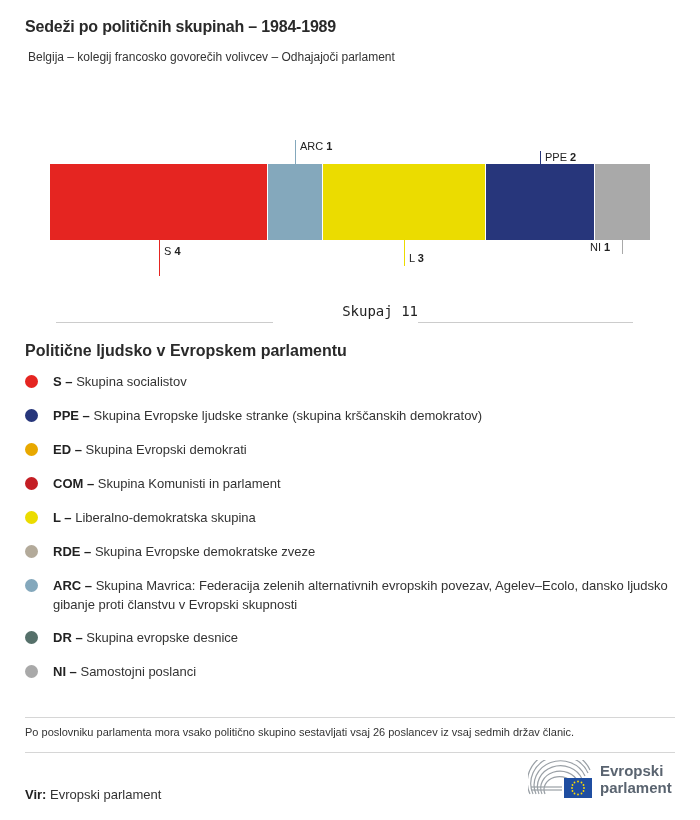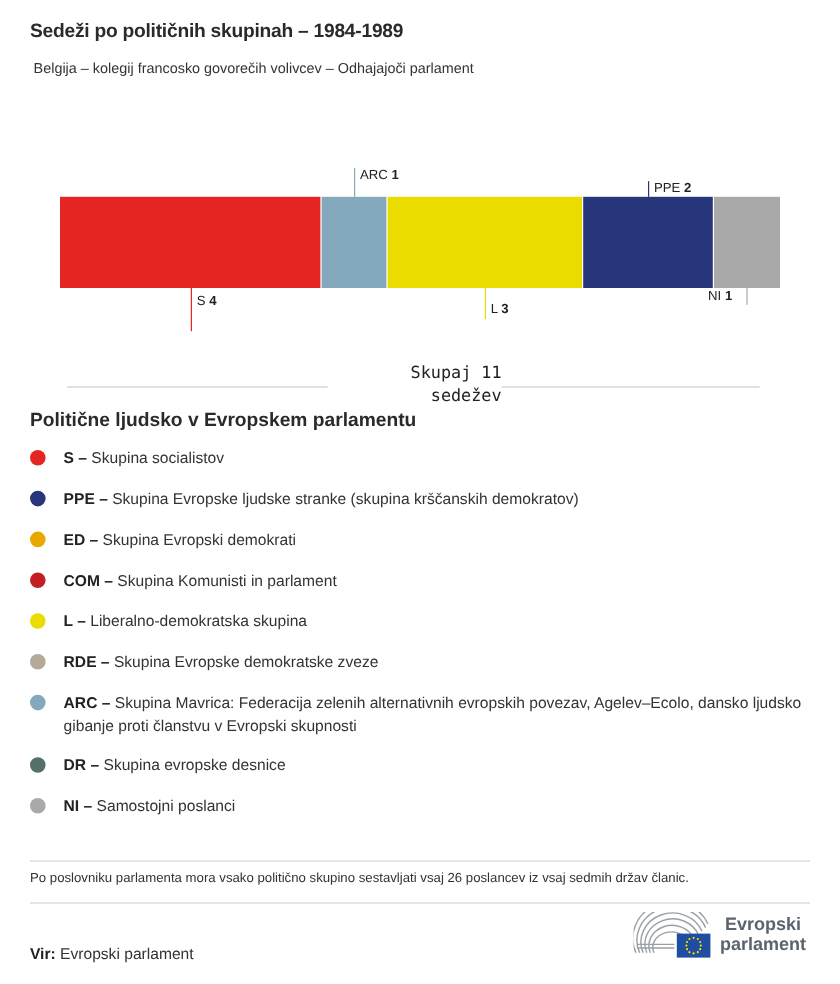--- a/index.html
+++ b/index.html
@@ -24,21 +24,21 @@
   .legend-text { position: absolute; left: 28px; top: 0; width: 620px; font-size: 13px; line-height: 19px; color: #333; }
   .legend-text b { font-weight: bold; color: #222; }
 
   .note-line { position: absolute; left: 25px; width: 650px; height: 1px; background: #d6d6d6; }
   .note { position: absolute; left: 25px; top: 726px; font-size: 11px; color: #333; }
 
   .source { position: absolute; left: 25px; top: 787px; font-size: 13px; color: #333; }
   .source b { font-weight: bold; color: #222; margin-top: 23px; }
 
   .logo { position: absolute; left: 528px; top: 760px; width: 150px; height: 42px; }
-  .logo-text { position: absolute; left: 72px; top: 2px; font-size: 15px; font-weight: bold; line-height: 17px; color: #5a6470; text-align: center; }
+  .logo-text { position: absolute; left: 72px; top: 2px; font-size: 15px; font-weight: bold; line-height: 17px; color: #5a6470; }
 </style>
 </head>
 <body>
 
 <div class="title">Sedeži po političnih skupinah – 1984-1989</div>
 <div class="subtitle">Belgija – kolegij francosko govorečih volivcev – Odhajajoči parlament</div>
 
 <div>
   <div class="bar" style="left:50px; width:217px; background:#e52521;"></div>
   <div class="bar" style="left:268px; width:54px; background:#84a8bc;"></div>
@@ -59,21 +59,20 @@
 <div class="leader" style="left:540px; top:151px; height:13px; background:#27367b;"></div>
 <div class="bar-label" style="left:545px; top:151px;"><span>PPE</span> <b>2</b></div>
 
 <div class="leader" style="left:622px; top:240px; height:14px; background:#a9a9a9;"></div>
 <div class="bar-label" style="left:590px; top:241px;"><span>NI</span> <b>1</b></div>
 
 <div class="total-line" style="left:56px; width:217px;"></div>
 <div class="total-line" style="left:418px; width:215px;"></div>
 <div class="total-text">
   <div>Skupaj 11</div>
-  <div>sedežev</div>
 </div>
 
 <div class="legend-title">Politične ljudsko v Evropskem parlamentu</div>
 
 <div class="legend-item" style="top:372px;">
   <span class="legend-dot" style="background:#e52521;"></span>
   <div class="legend-text"><b>S –</b><span> Skupina socialistov</span></div>
 </div>
 <div class="legend-item" style="top:406px;">
   <span class="legend-dot" style="background:#27367b;"></span>

